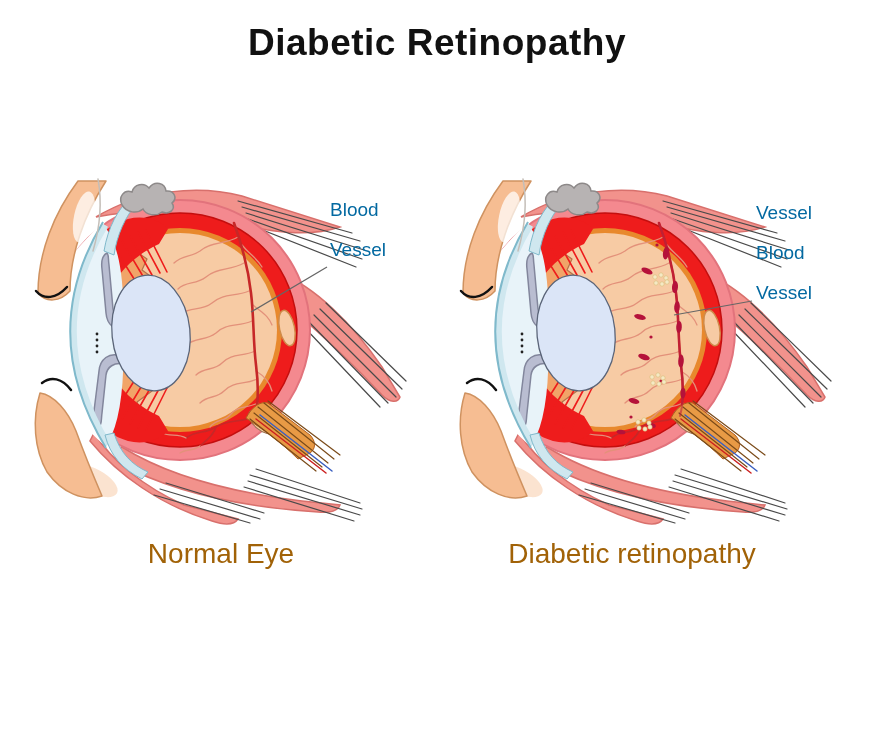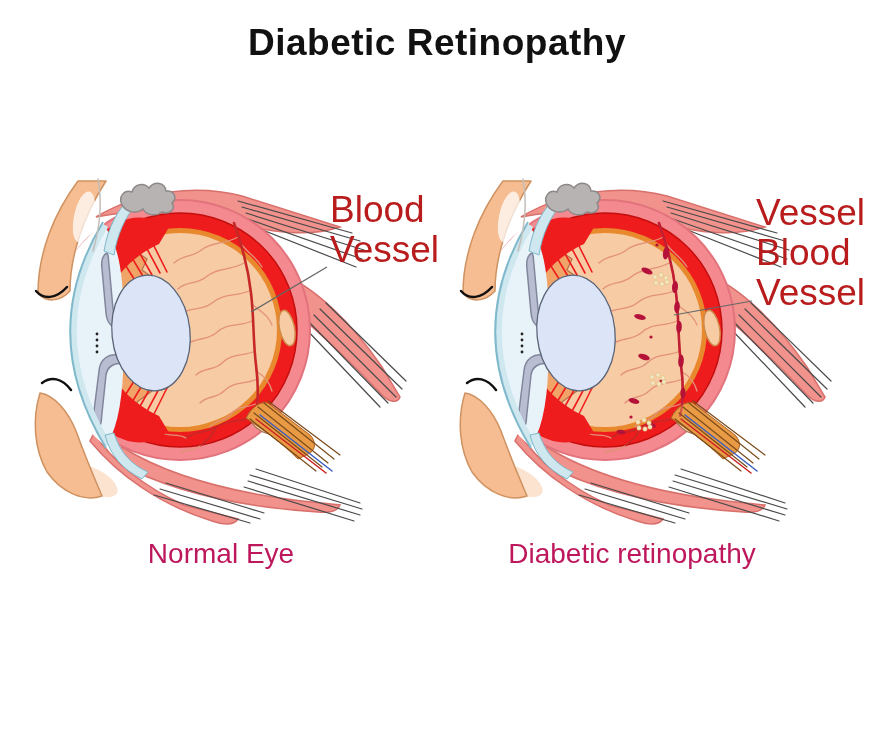--- a/index.html
+++ b/index.html
@@ -1,24 +1,24 @@
 <!DOCTYPE html>
 <html style="--sclera-pink: #f4898f; --choroid-red: #ee1c1c; --ring-orange: #e8892d; --retina-peach: #f7cba4; --ciliary-orange: #f1a468; --lens-blue: #dbe5f7; --cornea-blue: #cfe7ef; --iris-gray: #b9bdd1; --muscle-pink: #f2928c; --skin-peach: #f6bd92; --vessel-red: #c62828; --vessel-branch: #e3917a; --aneurysm-red: #b5123a; --exudate-yellow: #f5e9c5; --nerve-orange: #e89a45; --text: #111111;"><head>
 <meta charset="utf-8">
 <style>
   html,body{margin:0;padding:0;background:#fff;}
   .stage{position:relative;width:874px;height:731px;background:#fff;overflow:hidden;
          font-family:"Liberation Sans",sans-serif;color:#111;}
   .title{position:absolute;top:22px;left:0;right:0;text-align:center;
          font-size:37px;font-weight:bold;letter-spacing:.5px;color:#111;}
-  .annotation{position:absolute;font-size:37px;line-height:40px;white-space:nowrap;color:#b91c1c;}
+  .annotation{position:absolute;font-size:19px;line-height:40px;white-space:nowrap;color:#0369a1;}
   #anno-normal{left:330px;top:190px;}
   #anno-diabetic{left:756px;top:193px;}
   .annotation span{display:block;}
-  .caption{position:absolute;top:538px;font-size:28px;transform:translateX(-50%);white-space:nowrap;color:#be185d;}
+  .caption{position:absolute;top:538px;font-size:28px;transform:translateX(-50%);white-space:nowrap;color:#a16207;}
   #cap-normal{left:221px;}
   #cap-diabetic{left:632px;}
   svg.eye{position:absolute;top:175px;width:420px;height:350px;}
   #eye-normal{left:10px;}
   #eye-diabetic{left:435px;}
 
   
   .muscle{fill:var(--muscle-pink);stroke:#d8706c;stroke-width:1.5;}
   .fiber{stroke:#4a4a4a;stroke-width:1.2;fill:none;stroke-linecap:round;}
   .ring-pink{fill:var(--sclera-pink);stroke:#e2737c;stroke-width:2;}

